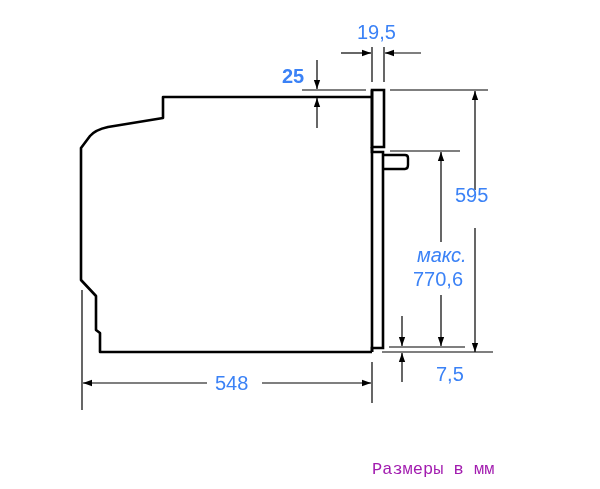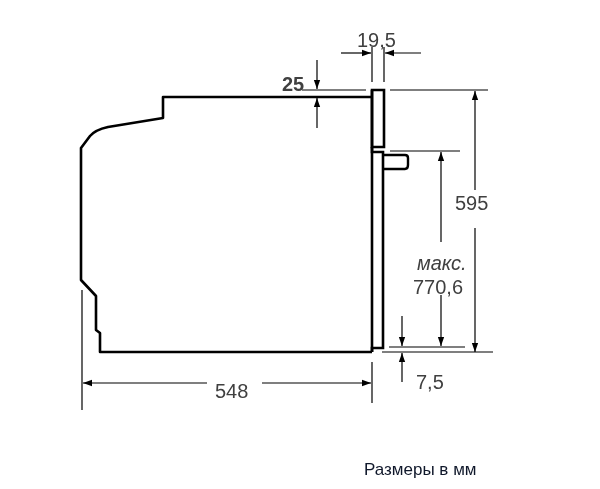--- a/index.html
+++ b/index.html
@@ -1,19 +1,19 @@
 <!DOCTYPE html>
 <html><head>
   <meta charset="utf-8">
   <style>
     html, body { margin: 0; padding: 0; background: #ffffff; }
     body { width: 600px; height: 489px; position: relative; overflow: hidden; font-family: "Liberation Sans", sans-serif; }
     #diagram { position: absolute; left: 0; top: 0; width: 600px; height: 489px; }
-    .label { position: absolute; color: #404040; font-size: 20px; line-height: 1; white-space: nowrap; margin-top: 8px; }
-    .caption { position: absolute; left: 364px; top: 460px; font-size: 17px; color: #0f172a; white-space: nowrap; }
+    .label { position: absolute; color: #3b82f6; font-size: 20px; line-height: 1; white-space: nowrap; }
+    .caption { position: absolute; left: 372px; top: 460px; font-size: 17px; color: #a21caf; white-space: nowrap; font-family: Liberation Mono, monospace; }
   </style>
 </head>
 <body>
 
 <svg id="diagram" viewBox="0 0 600 489" xmlns="http://www.w3.org/2000/svg">
   <defs>
     <marker id="arrow" viewBox="0 0 10 10" refX="10" refY="5" markerWidth="9" markerHeight="9" orient="auto-start-reverse" markerUnits="userSpaceOnUse">
       <path d="M0,1.5 L10,5 L0,8.5 z" fill="#000"></path>
     </marker>
   </defs>
@@ -53,15 +53,15 @@
   <line x1="372" y1="362" x2="372" y2="403" stroke="#000" stroke-width="1.2"></line>
   <line x1="207" y1="383" x2="83" y2="383" stroke="#000" stroke-width="1.2" marker-end="url(#arrow)"></line>
   <line x1="262" y1="383" x2="371" y2="383" stroke="#000" stroke-width="1.2" marker-end="url(#arrow)"></line>
 </svg>
 
 <div class="label" style="left:357px; top:22px;">19,5</div>
 <div class="label" style="left:282px; top:66px;font-weight:bold;">25</div>
 <div class="label" style="left:455px; top:185px;">595</div>
 <div class="label" style="left:417px; top:245px;font-style:italic;">макс.</div>
 <div class="label" style="left:413px; top:269px;">770,6</div>
-<div class="label" style="left:416px; top:364px;">7,5</div>
+<div class="label" style="left:436px; top:364px;">7,5</div>
 <div class="label" style="left:215px; top:373px;">548</div>
 <div class="caption">Размеры в мм</div>
 
 </body></html>

